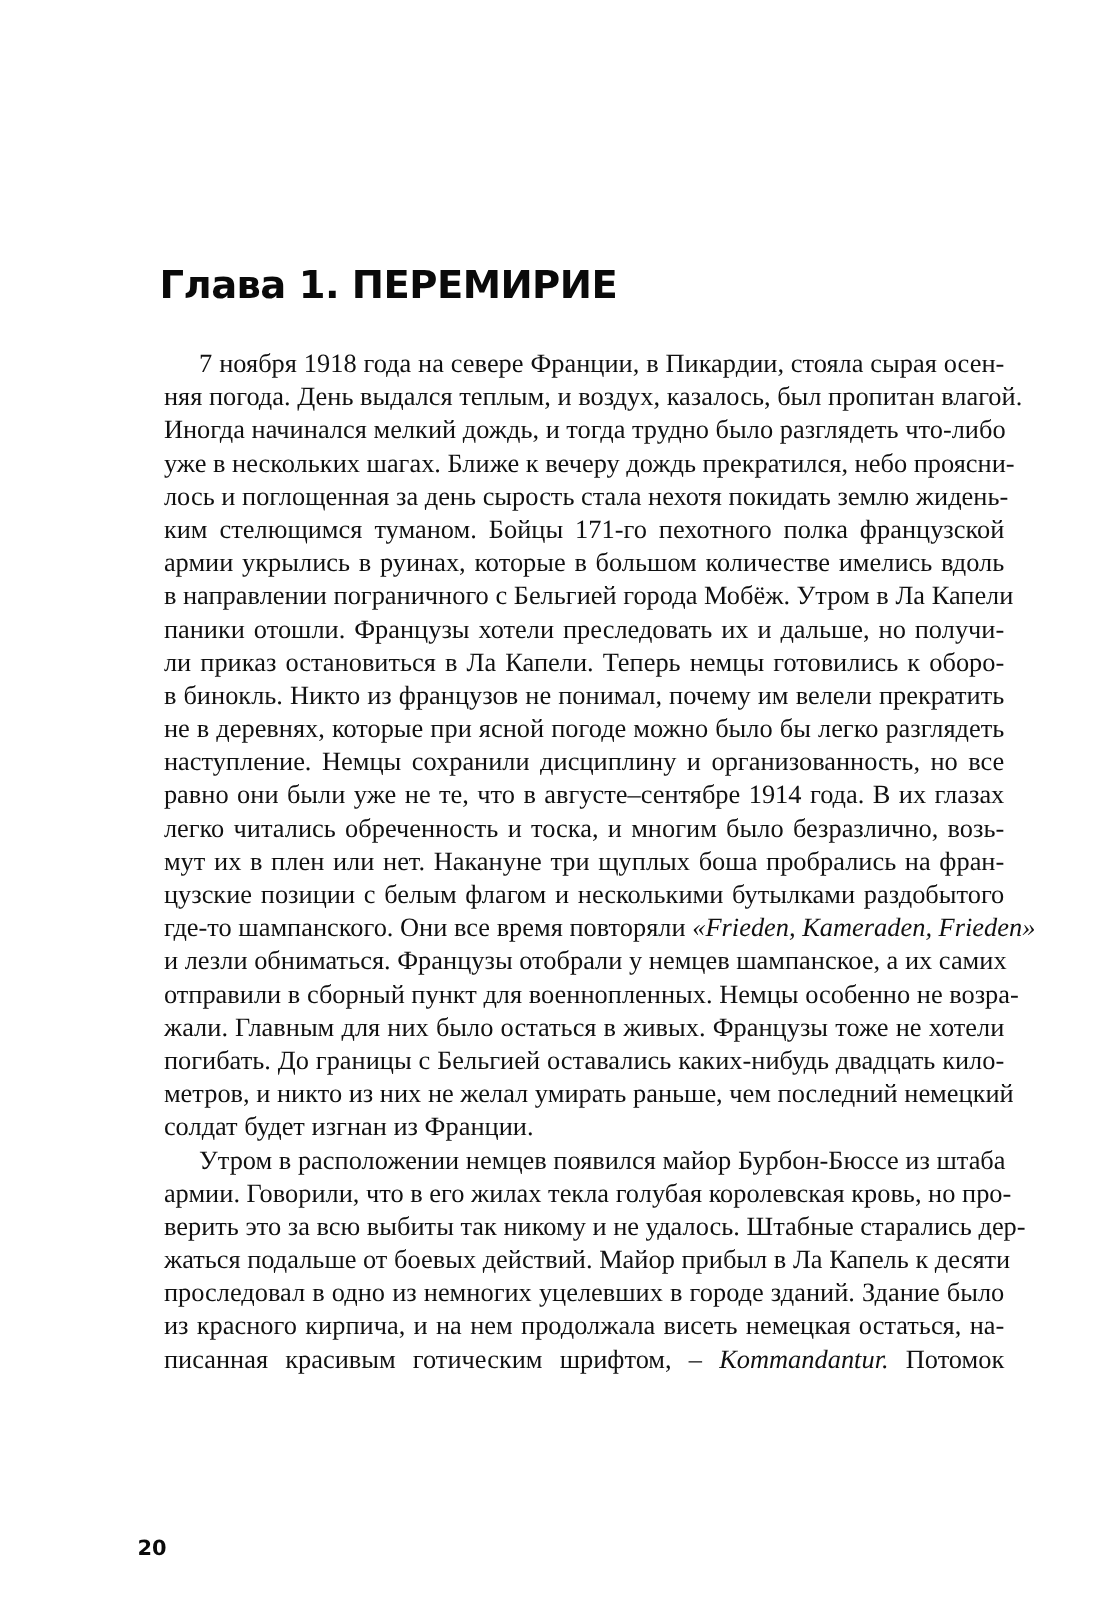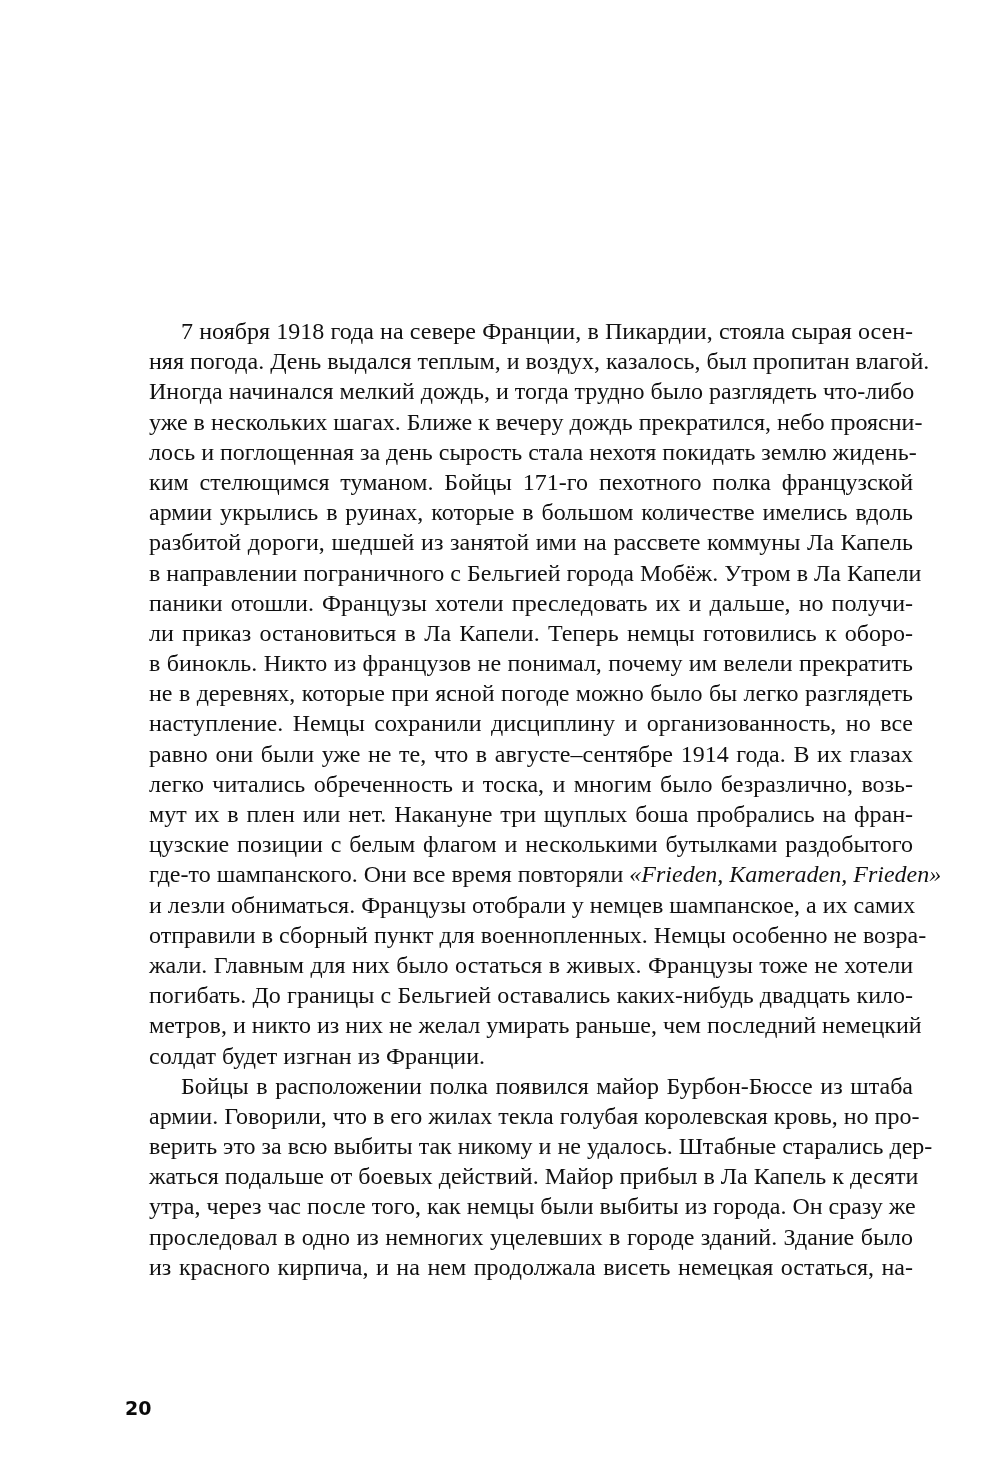--- a/index.html
+++ b/index.html
@@ -79,58 +79,58 @@
       font-size: 19px;
       line-height: 26px;
       color: #0a0a0a;
     }
   </style>
 </head>
 <body>
 
 <div class="page">
 
+  <h1 class="chapter-title">Глава 1. ПЕРЕМИРИЕ</h1>
 
   <div class="body-text">
 
     <div class="para">
       <span class="line indent">7 ноября 1918 года на севере Франции, в Пикардии, стояла сырая осен-</span>
       <span class="line">няя погода. День выдался теплым, и воздух, казалось, был пропитан влагой.</span>
       <span class="line">Иногда начинался мелкий дождь, и тогда трудно было разглядеть что-либо</span>
       <span class="line">уже в нескольких шагах. Ближе к вечеру дождь прекратился, небо проясни-</span>
       <span class="line">лось и поглощенная за день сырость стала нехотя покидать землю жидень-</span>
       <span class="line">ким стелющимся туманом. Бойцы 171-го пехотного полка французской</span>
       <span class="line">армии укрылись в руинах, которые в большом количестве имелись вдоль</span>
-      <span class="line">разбитой дороги, шедшей из занятой ими на рассвете коммуны Ла Капель</span>
       <span class="line">в направлении пограничного с Бельгией города Мобёж. Утром в Ла Капели</span>
       <span class="line">паники отошли. Французы хотели преследовать их и дальше, но получи-</span>
       <span class="line">ли приказ остановиться в Ла Капели. Теперь немцы готовились к оборо-</span>
       <span class="line">в бинокль. Никто из французов не понимал, почему им велели прекратить</span>
       <span class="line">не в деревнях, которые при ясной погоде можно было бы легко разглядеть</span>
       <span class="line">наступление. Немцы сохранили дисциплину и организованность, но все</span>
       <span class="line">равно они были уже не те, что в августе–сентябре 1914 года. В их глазах</span>
       <span class="line">легко читались обреченность и тоска, и многим было безразлично, возь-</span>
       <span class="line">мут их в плен или нет. Накануне три щуплых боша пробрались на фран-</span>
       <span class="line">цузские позиции с белым флагом и несколькими бутылками раздобытого</span>
       <span class="line"><span>где-то шампанского. Они все время повторяли </span><span class="italic">«Frieden, Kameraden, Frieden»</span><span></span></span>
       <span class="line">и лезли обниматься. Французы отобрали у немцев шампанское, а их самих</span>
       <span class="line">отправили в сборный пункт для военнопленных. Немцы особенно не возра-</span>
       <span class="line">жали. Главным для них было остаться в живых. Французы тоже не хотели</span>
       <span class="line">погибать. До границы с Бельгией оставались каких-нибудь двадцать кило-</span>
       <span class="line">метров, и никто из них не желал умирать раньше, чем последний немецкий</span>
       <span class="line last">солдат будет изгнан из Франции.</span>
     </div>
 
     <div class="para">
-      <span class="line indent">Бойцы в расположении полка появился майор Бурбон-Бюссе из штаба</span>
+      <span class="line indent">Утром в расположении немцев появился майор Бурбон-Бюссе из штаба</span>
       <span class="line">армии. Говорили, что в его жилах текла голубая королевская кровь, но про-</span>
       <span class="line">верить это за всю выбиты так никому и не удалось. Штабные старались дер-</span>
       <span class="line">жаться подальше от боевых действий. Майор прибыл в Ла Капель к десяти</span>
-      <span class="line">утра, через час после того, как немцы были выбиты из города. Он сразу же</span>
       <span class="line">проследовал в одно из немногих уцелевших в городе зданий. Здание было</span>
       <span class="line">из красного кирпича, и на нем продолжала висеть немецкая остаться, на-</span>
+      <span class="line"><span>писанная красивым готическим шрифтом, – </span><span class="italic">Kommandantur.</span><span> Потомок</span></span>
     </div>
 
   </div>
 
   <div class="page-number">20</div>
 
 </div>
 
 </body></html>

